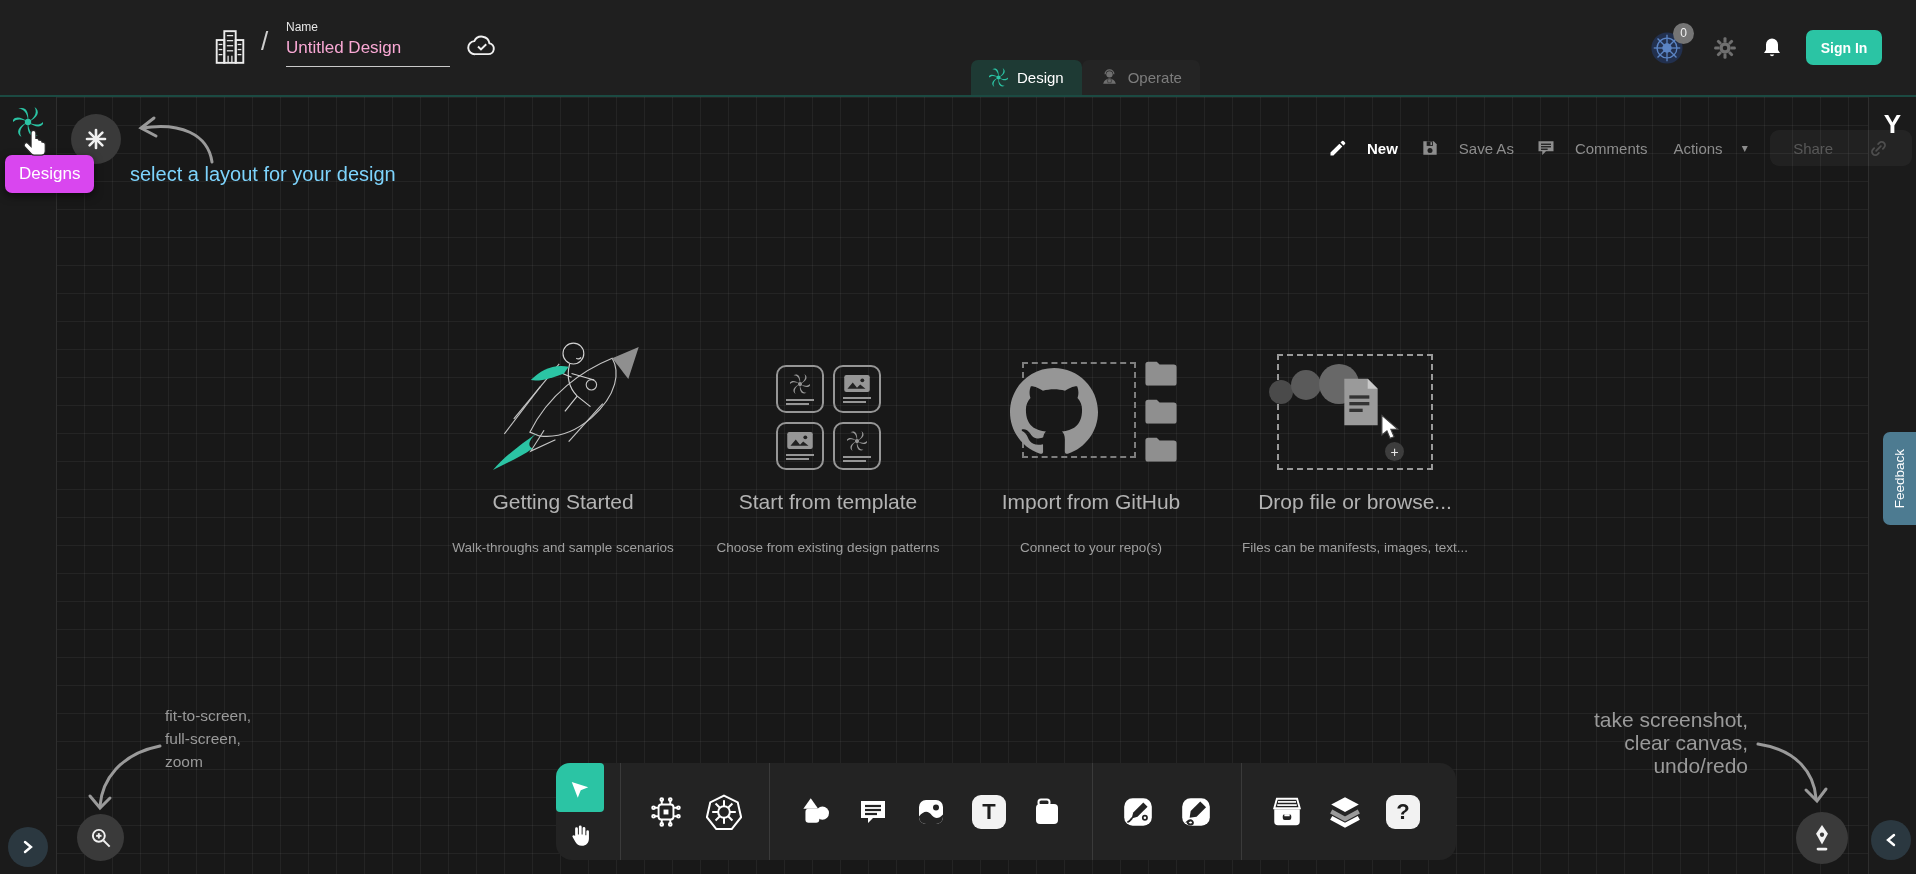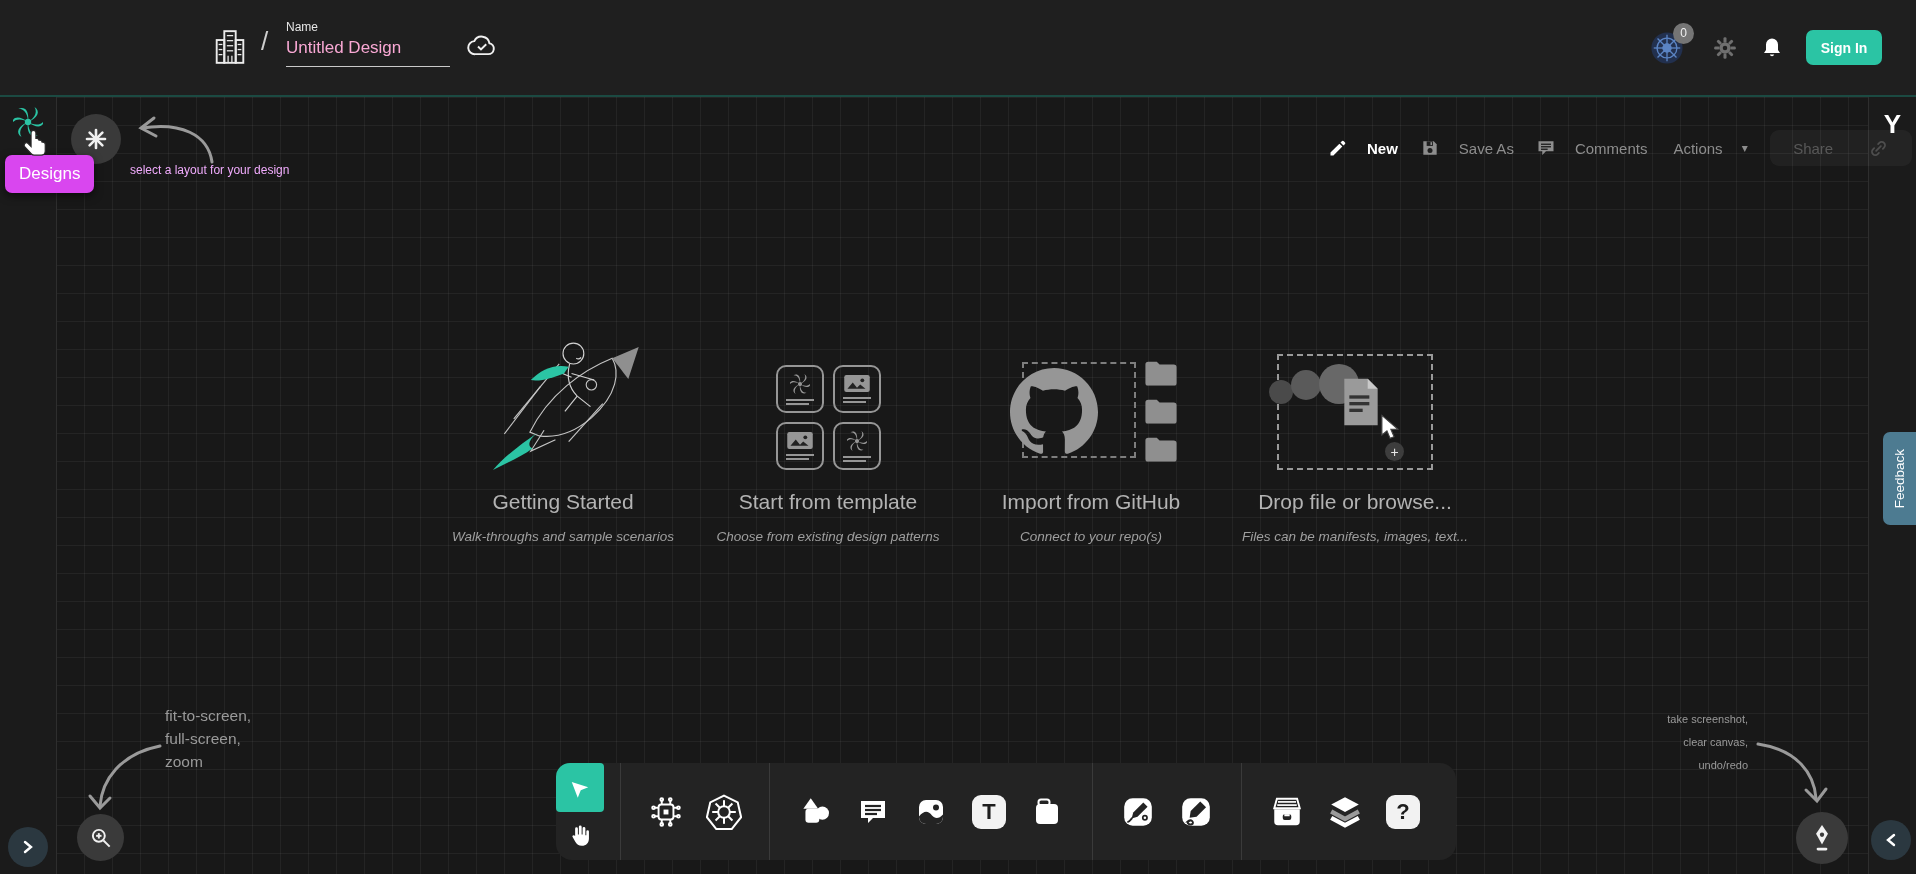--- a/index.html
+++ b/index.html
@@ -50,35 +50,35 @@
     border-left:1px solid #2e2e2e; z-index:5; }
   .rail-logo { margin:12px auto 0 auto; width:28px; text-align:center; color:#fff; font-size:26px; font-weight:bold; }
 
   .designs-btn { position:absolute; left:13px; top:107px; z-index:6; cursor:pointer; }
   .hand-cursor { position:absolute; left:22px; top:128px; z-index:8; }
   .tooltip { position:absolute; left:5px; top:155px; z-index:7; background:#d946ef; color:#fff;
     font-size:17px; padding:9px 14px; border-radius:7px; box-shadow:0 3px 8px rgba(0,0,0,.55); }
   .layout-btn { position:absolute; left:71px; top:114px; width:50px; height:50px; border-radius:50%;
     background:#3a3a3a; display:flex; align-items:center; justify-content:center; z-index:6; cursor:pointer; }
   .hint-arrow { position:absolute; z-index:4; }
-  .layout-hint { position:absolute; left:130px; top:163px; font-size:12px; color:#f0abfc; z-index:4; }
+  .layout-hint { position:absolute; left:130px; top:163px; font-size:20px; color:#7dd3fc; z-index:4; }
 
   
   .actions-bar { position:absolute; left:1328px; top:131px; height:34px; display:flex; align-items:center; z-index:6; }
   .ab-item { display:flex; align-items:center; gap:19px; font-size:15px; cursor:pointer; }
   .ab-new { color:#fff; font-weight:bold; }
   .ab-gray { color:#8d8d8d; }
   .share-box { display:flex; align-items:center; justify-content:center; gap:36px; width:142px; height:36px;
     background:rgba(255,255,255,0.045); border-radius:9px; color:#585858; font-size:15px; }
 
   
   .option { position:absolute; top:328px; width:262px; display:flex; flex-direction:column; align-items:center; z-index:3; cursor:pointer; }
   .option .art { height:142px; display:flex; align-items:flex-end; justify-content:center; }
   .option .title { margin-top:20px; font-size:21px; color:#b3b3b3; }
-  .option .subtitle { margin-top:15px; font-size:13.5px; color:#9f9f9f;font-style:italic; }
+  .option .subtitle { margin-top:26px; font-size:13.5px; color:#9f9f9f; }
 
   .tgrid { display:grid; grid-template-columns:48px 48px; grid-gap:9px; }
   .tcard { width:48px; height:48px; border:2px solid #969696; border-radius:10px;
     display:flex; flex-direction:column; align-items:center; justify-content:center; gap:3px; }
   .tcard .lines { width:28px; }
   .tcard .lines div { height:2px; background:#969696; margin-top:2px; }
 
   .gh-art { position:relative; width:170px; height:112px; }
   .gh-dash { position:absolute; left:16px; top:4px; width:114px; height:96px; border:2px dashed #7e7e7e; }
   .gh-cat { position:absolute; left:4px; top:10px; }
@@ -88,21 +88,21 @@
   .drop-c1 { position:absolute; left:-10px; top:24px; width:24px; height:24px; border-radius:50%; background:#4a4a4a; }
   .drop-c2 { position:absolute; left:12px; top:14px; width:30px; height:30px; border-radius:50%; background:#5a5a5a; }
   .drop-c3 { position:absolute; left:40px; top:8px; width:40px; height:40px; border-radius:50%; background:#686868; }
   .drop-doc { position:absolute; left:62px; top:22px; }
   .drop-cursor { position:absolute; left:100px; top:58px; }
   .drop-plus { position:absolute; left:106px; top:86px; width:19px; height:19px; border-radius:50%;
     background:#3d3d3d; color:#e8e8e8; font-size:14px; display:flex; align-items:center; justify-content:center; }
 
   
   .hint-bl { position:absolute; left:165px; top:704px; font-size:15.5px; color:#9a9a9a; line-height:23px; z-index:3; }
-  .hint-br { position:absolute; right:168px; top:708px; font-size:11px; color:#9a9a9a; line-height:23px; text-align:right; z-index:3; }
+  .hint-br { position:absolute; right:168px; top:708px; font-size:21px; color:#9a9a9a; line-height:23px; text-align:right; z-index:3; }
 
   
   .circle-btn { position:absolute; border-radius:50%; display:flex; align-items:center; justify-content:center; cursor:pointer; }
   .expand-left { left:8px; top:827px; width:40px; height:40px; background:#2b3840; z-index:9; }
   .zoom-btn { left:77px; top:814px; width:47px; height:47px; background:#3a3a3a; z-index:6; }
   .pen-btn { left:1796px; top:812px; width:52px; height:52px; background:#3a3a3a; z-index:6; }
   .collapse-right { left:1871px; top:820px; width:40px; height:40px; background:#2b3840; z-index:9; }
 
   
   .feedback-tab { position:absolute; right:0; top:432px; width:33px; height:93px; background:#4d7b91;
@@ -171,20 +171,37 @@
     <input class="name-input" value="Untitled Design" style="">
   </div>
 
   <span class="cloud-icon">
     <svg width="32" height="26" viewBox="0 0 28 22" fill="none" stroke="#f0f0f0" stroke-width="1.7">
       <path d="M8 19h11.5a4.8 4.8 0 001-9.5A7 7 0 007.3 7.6 5.2 5.2 0 008 19z"></path>
       <path d="M10.5 12.3l2.6 2.6 4.6-4.6"></path>
     </svg>
   </span>
 
+  <div class="tabs">
+    <div class="tab active">
+      <svg width="19" height="19">
+          <use href="#spiral" fill="#2bc4a4" width="19" height="19"></use>
+        </svg>
+      <span>Design</span>
+    </div>
+    <div class="tab inactive">
+      <svg width="19" height="19" viewBox="0 0 24 24">
+        <circle cx="12" cy="8" r="4" fill="#6f6f6f"></circle>
+        <path d="M4 20c1-4.5 4-6.5 8-6.5s7 2 8 6.5z" fill="#6f6f6f"></path>
+        <path d="M6.5 8a5.5 5.5 0 0111 0" stroke="#6f6f6f" fill="none" stroke-width="1.6"></path>
+        <circle cx="12" cy="16" r="2.6" fill="none" stroke="#4c4c4c" stroke-width="1.4"></circle>
+      </svg>
+      <span>Operate</span>
+    </div>
+  </div>
 
   <div class="header-right">
     <div class="avatar-wrap">
       <svg width="34" height="34" viewBox="0 0 36 36">
         <circle cx="18" cy="18" r="16.5" fill="#22304e"></circle>
         <g stroke="#5b84c4" stroke-width="1.4" fill="none">
           <circle cx="18" cy="18" r="10.5"></circle>
           <line x1="18" y1="4" x2="18" y2="32"></line>
             <line x1="4" y1="18" x2="32" y2="18"></line>
           <line x1="8" y1="8" x2="28" y2="28"></line>

